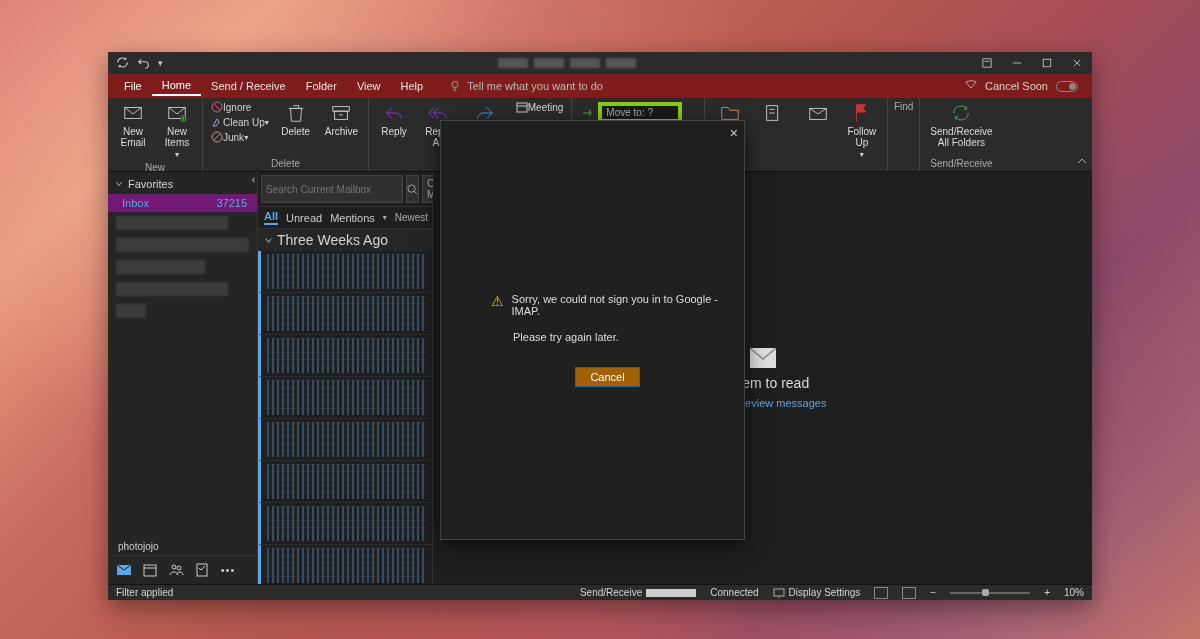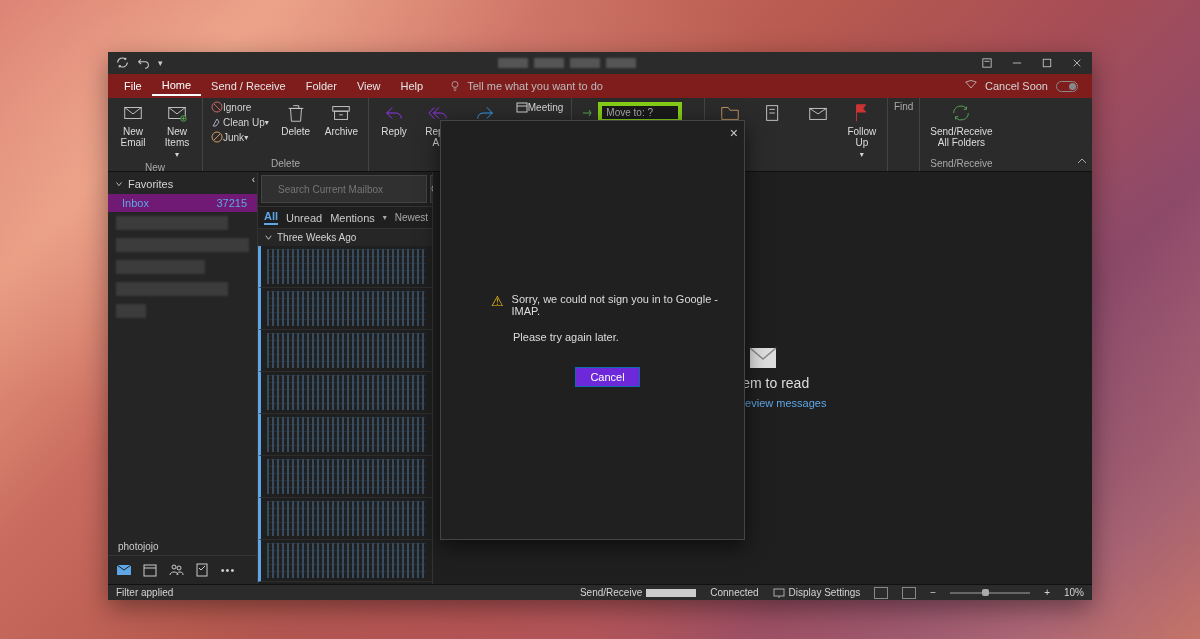--- a/index.html
+++ b/index.html
@@ -46,29 +46,29 @@
 .folderitem.sel .cnt{color:#5ea6e6;}
 .acctblur { margin:4px 8px; height:14px; background:#3c3c3c; filter:blur(1px); }
 .acctblur.sm{width:60%;}
 .acctblur.md{width:75%;}
 .navspacer{flex:1;}
 .navbottom-item { padding:3px 10px; font-size:10px; color:#ccc;}
 .navicons { display:flex; gap:10px; padding:6px 8px; border-top:1px solid #333; align-items:center;}
 .navicons .nicon{width:16px;height:16px;cursor:pointer;display:flex;align-items:center;justify-content:center;}
 .listpane { width:175px; background:#1f1f1f; display:flex; flex-direction:column; border-right:1px solid #333;}
 .listsearch { display:flex; padding:3px; gap:3px; border-bottom:1px solid #333;}
-.listsearch input { flex:1; background:#303030; border:1px solid #444; color:#aaa; font-size:10px; padding:2px 16px;}
+.listsearch input { flex:1; background:#303030; border:1px solid #444; color:#aaa; font-size:10px; padding:2px 4px;}
 .searchicon { width:18px; display:flex; align-items:center; justify-content:center; background:#303030; border:1px solid #444;}
 .scope { background:#303030; border:1px solid #444; font-size:10px; padding:2px 4px; color:#aaa;}
 .filtertabs { display:flex; align-items:center; gap:8px; padding:3px 6px; font-size:11px; border-bottom:1px solid #333;}
 .filtertabs .ft { cursor:pointer; color:#ccc;}
 .filtertabs .ft.active { color:#5ea6e6; font-weight:600; border-bottom:2px solid #5ea6e6; padding-bottom:1px;}
 .filtertabs .arr { cursor:pointer; font-size:8px; color:#aaa;}
 .filtertabs .by { margin-left:auto; font-size:10px; color:#aaa;}
-.grouphdr { display:flex; align-items:center; gap:4px; padding:3px 6px; font-size:10px; background:#262626; cursor:pointer;}
+.grouphdr { display:flex; align-items:center; gap:4px; padding:3px 6px; font-size:14px; background:#262626; cursor:pointer;}
 .msgrow { height:42px; border-bottom:1px solid #2d2d2d; border-left:3px solid #5ea6e6; padding:3px 6px; position:relative; cursor:pointer; overflow:hidden;}
 .msgblur { position:absolute; inset:3px 6px; background: repeating-linear-gradient(90deg, #4a6a8a 0 2px, transparent 2px 5px), repeating-linear-gradient(0deg, transparent 0 6px, #2a3a4a 6px 7px); opacity:0.6; filter:blur(0.5px);}
 .msglist { flex:1; overflow:hidden;}
 .readpane { flex:1; background:#1f1f1f; display:flex; flex-direction:column; align-items:center; justify-content:center; position:relative;}
 .readmsg { display:flex; flex-direction:column; align-items:center; gap:6px;}
 .readmsg svg { width:28px; height:22px; }
 .readmsg .t1 { font-size:14px; color:#ddd;}
 .readmsg .t2 { font-size:11px; color:#5ea6e6; cursor:pointer;}
 .statusbar { height:16px; background:#2b2b2b; display:flex; align-items:center; font-size:10px; padding:0 8px; gap:14px; border-top:1px solid #111;}
 .statusbar .spacer{flex:1;}
@@ -76,21 +76,21 @@
 .progbar{width:50px;height:8px;background:#ccc;}
 .viewicon{width:14px;height:12px;border:1px solid #888;cursor:pointer;}
 .zoomslider{width:80px;height:2px;background:#666;position:relative;}
 .zoomslider::after{content:"";position:absolute;left:40%;top:-3px;width:7px;height:7px;background:#aaa;border-radius:2px;}
 .dialog { position:absolute; left:440px; top:120px; width:305px; height:420px; background:#202020; border:1px solid #444; box-shadow:0 6px 20px rgba(0,0,0,0.6); color:#ddd; font-size:11px;}
 .dialog-close { position:absolute; top:4px; right:6px; cursor:pointer; font-size:14px; color:#ccc;}
 .dialog-body { position:absolute; top:172px; left:50px; right:20px;}
 .dialog-body .line1 { display:flex; align-items:flex-start; gap:8px;}
 .warnico { color:#f1c40f; font-size:14px;}
 .dialog-body .line2 { margin-left:22px; margin-top:14px;}
-.dialog-btn { margin:24px auto 0; display:block; background:#6d28d9; border:1px solid #0a6bb0; color:#fff; padding:3px 14px; cursor:pointer; font-size:11px;}
+.dialog-btn { margin:24px auto 0; display:block; background:#a16207; border:1px solid #0a6bb0; color:#fff; padding:3px 14px; cursor:pointer; font-size:11px;}
 .drop::after{content:" \25BE"; font-size:8px;}
 </style>
 </head>
 <body>
 <div class="bg-texture"></div>
 
 <div class="window">
 
   <div class="titlebar">
     <div class="titlebar-left">

